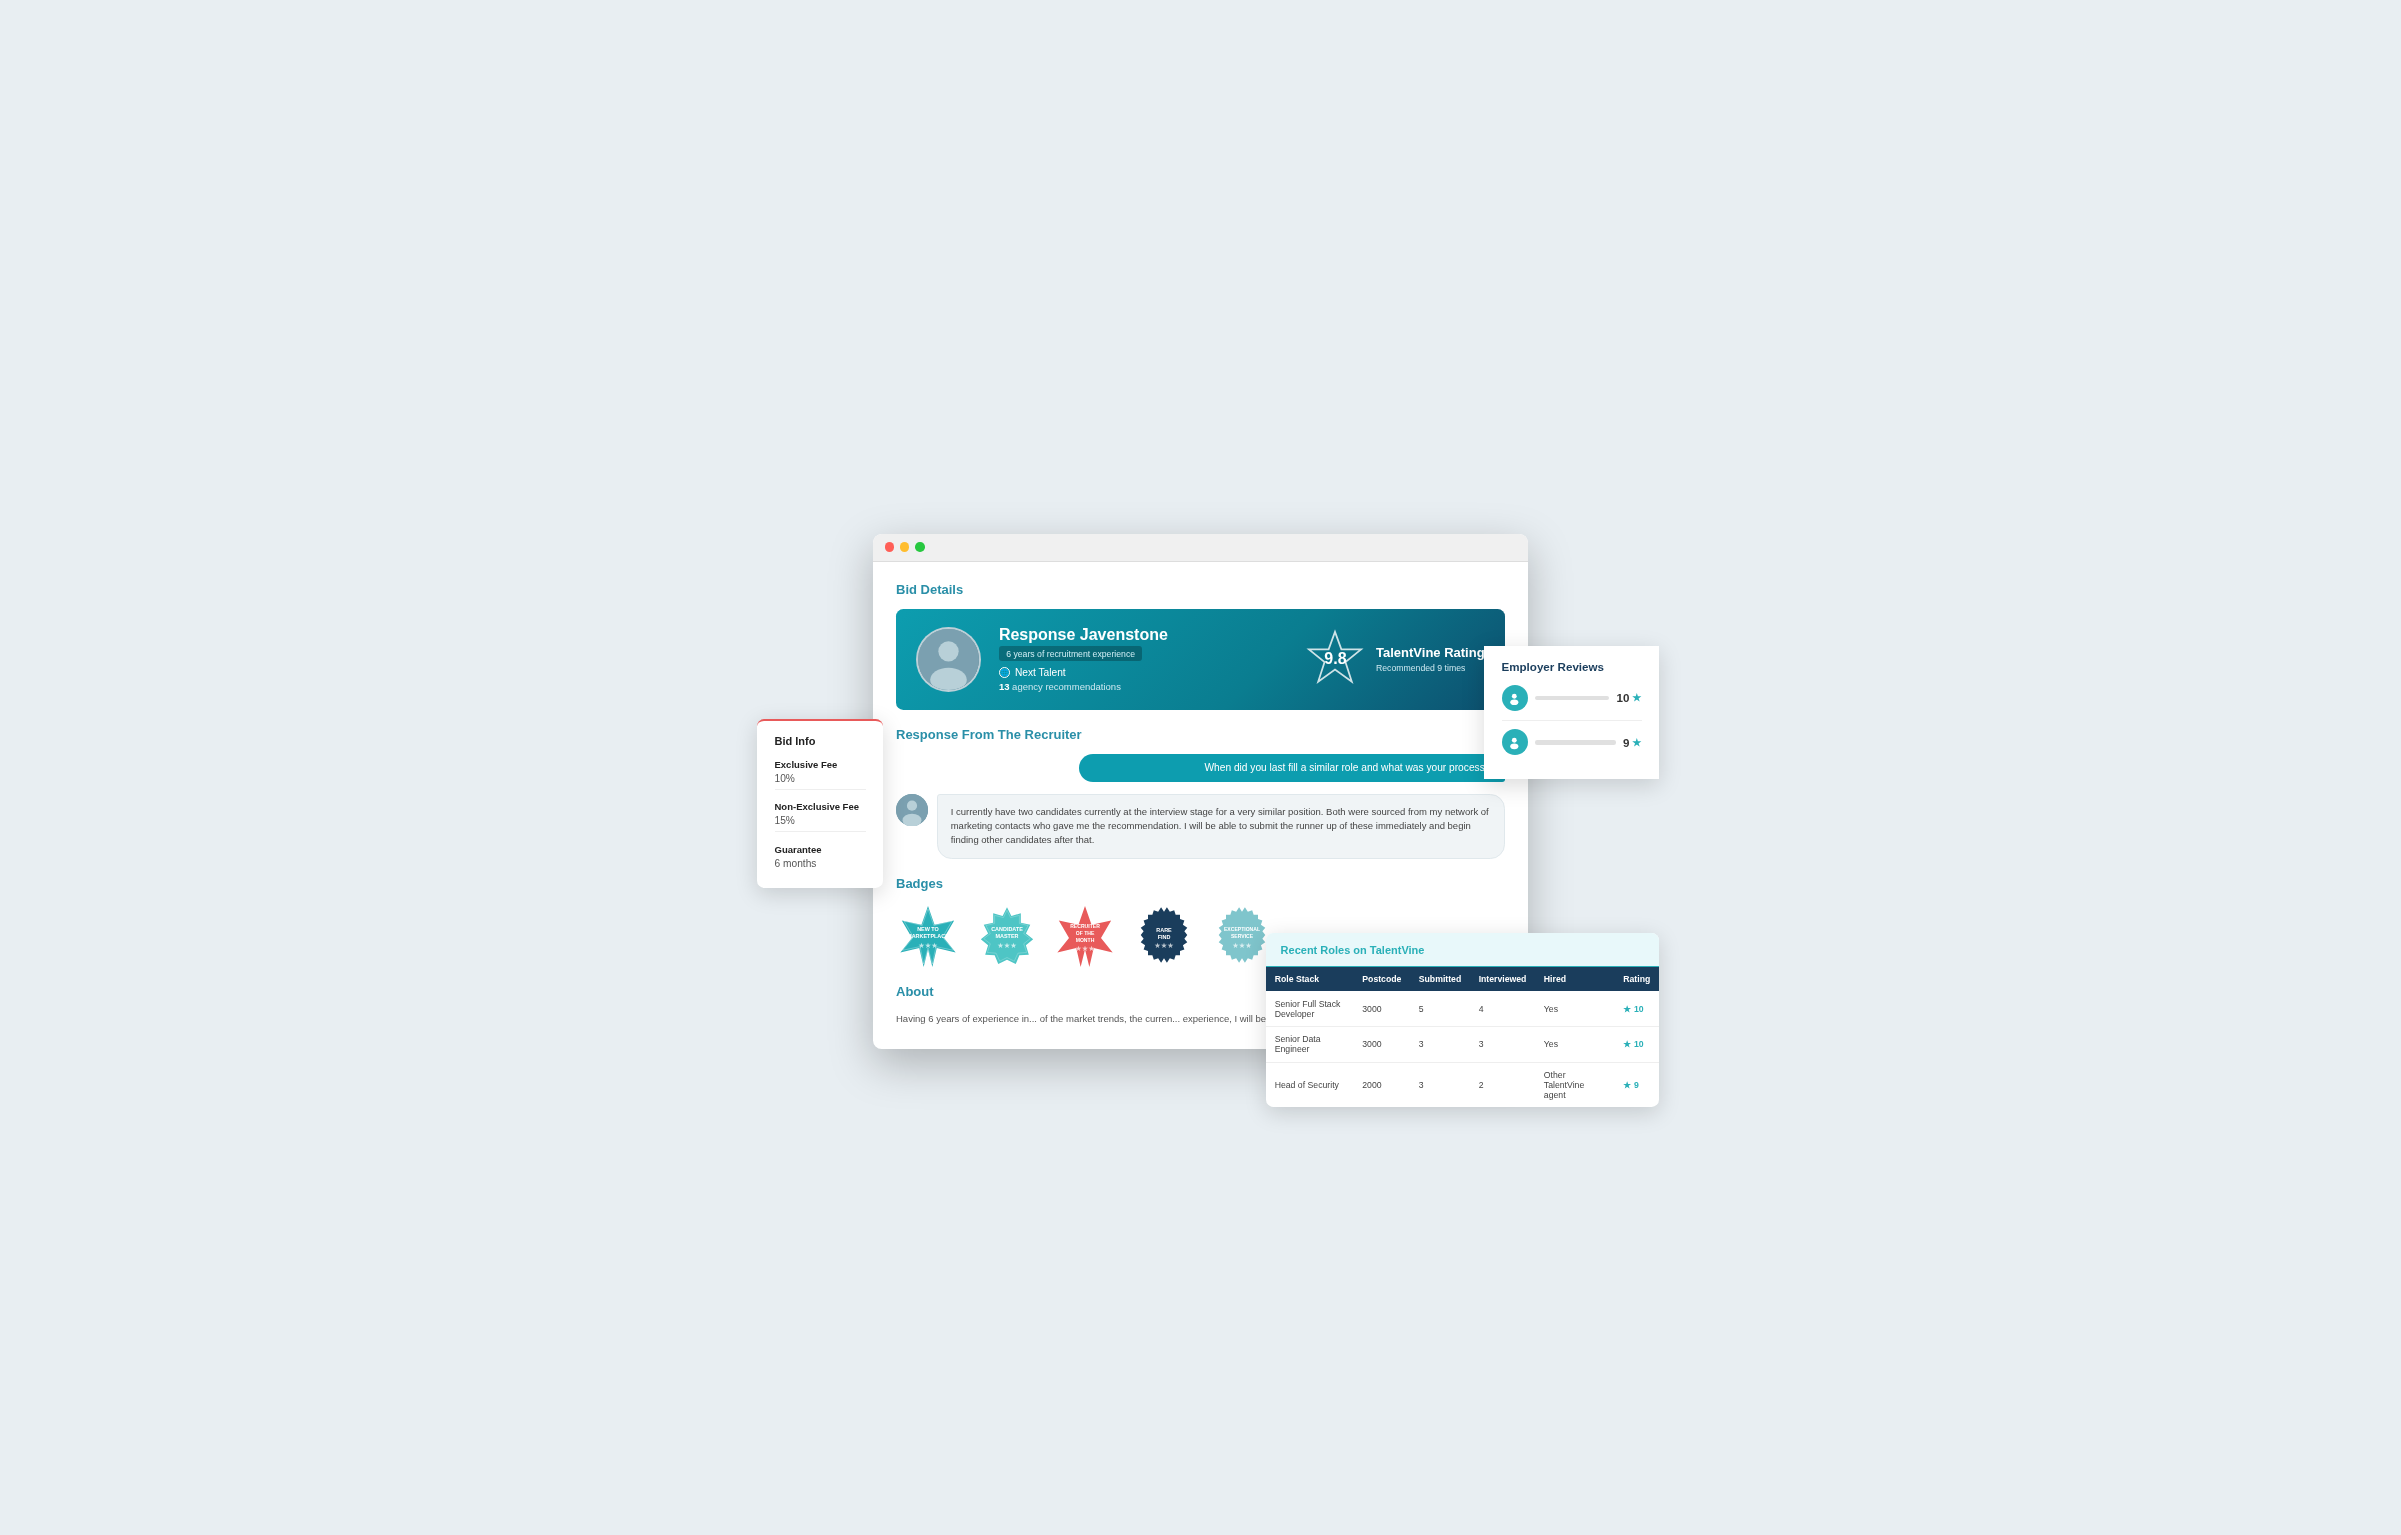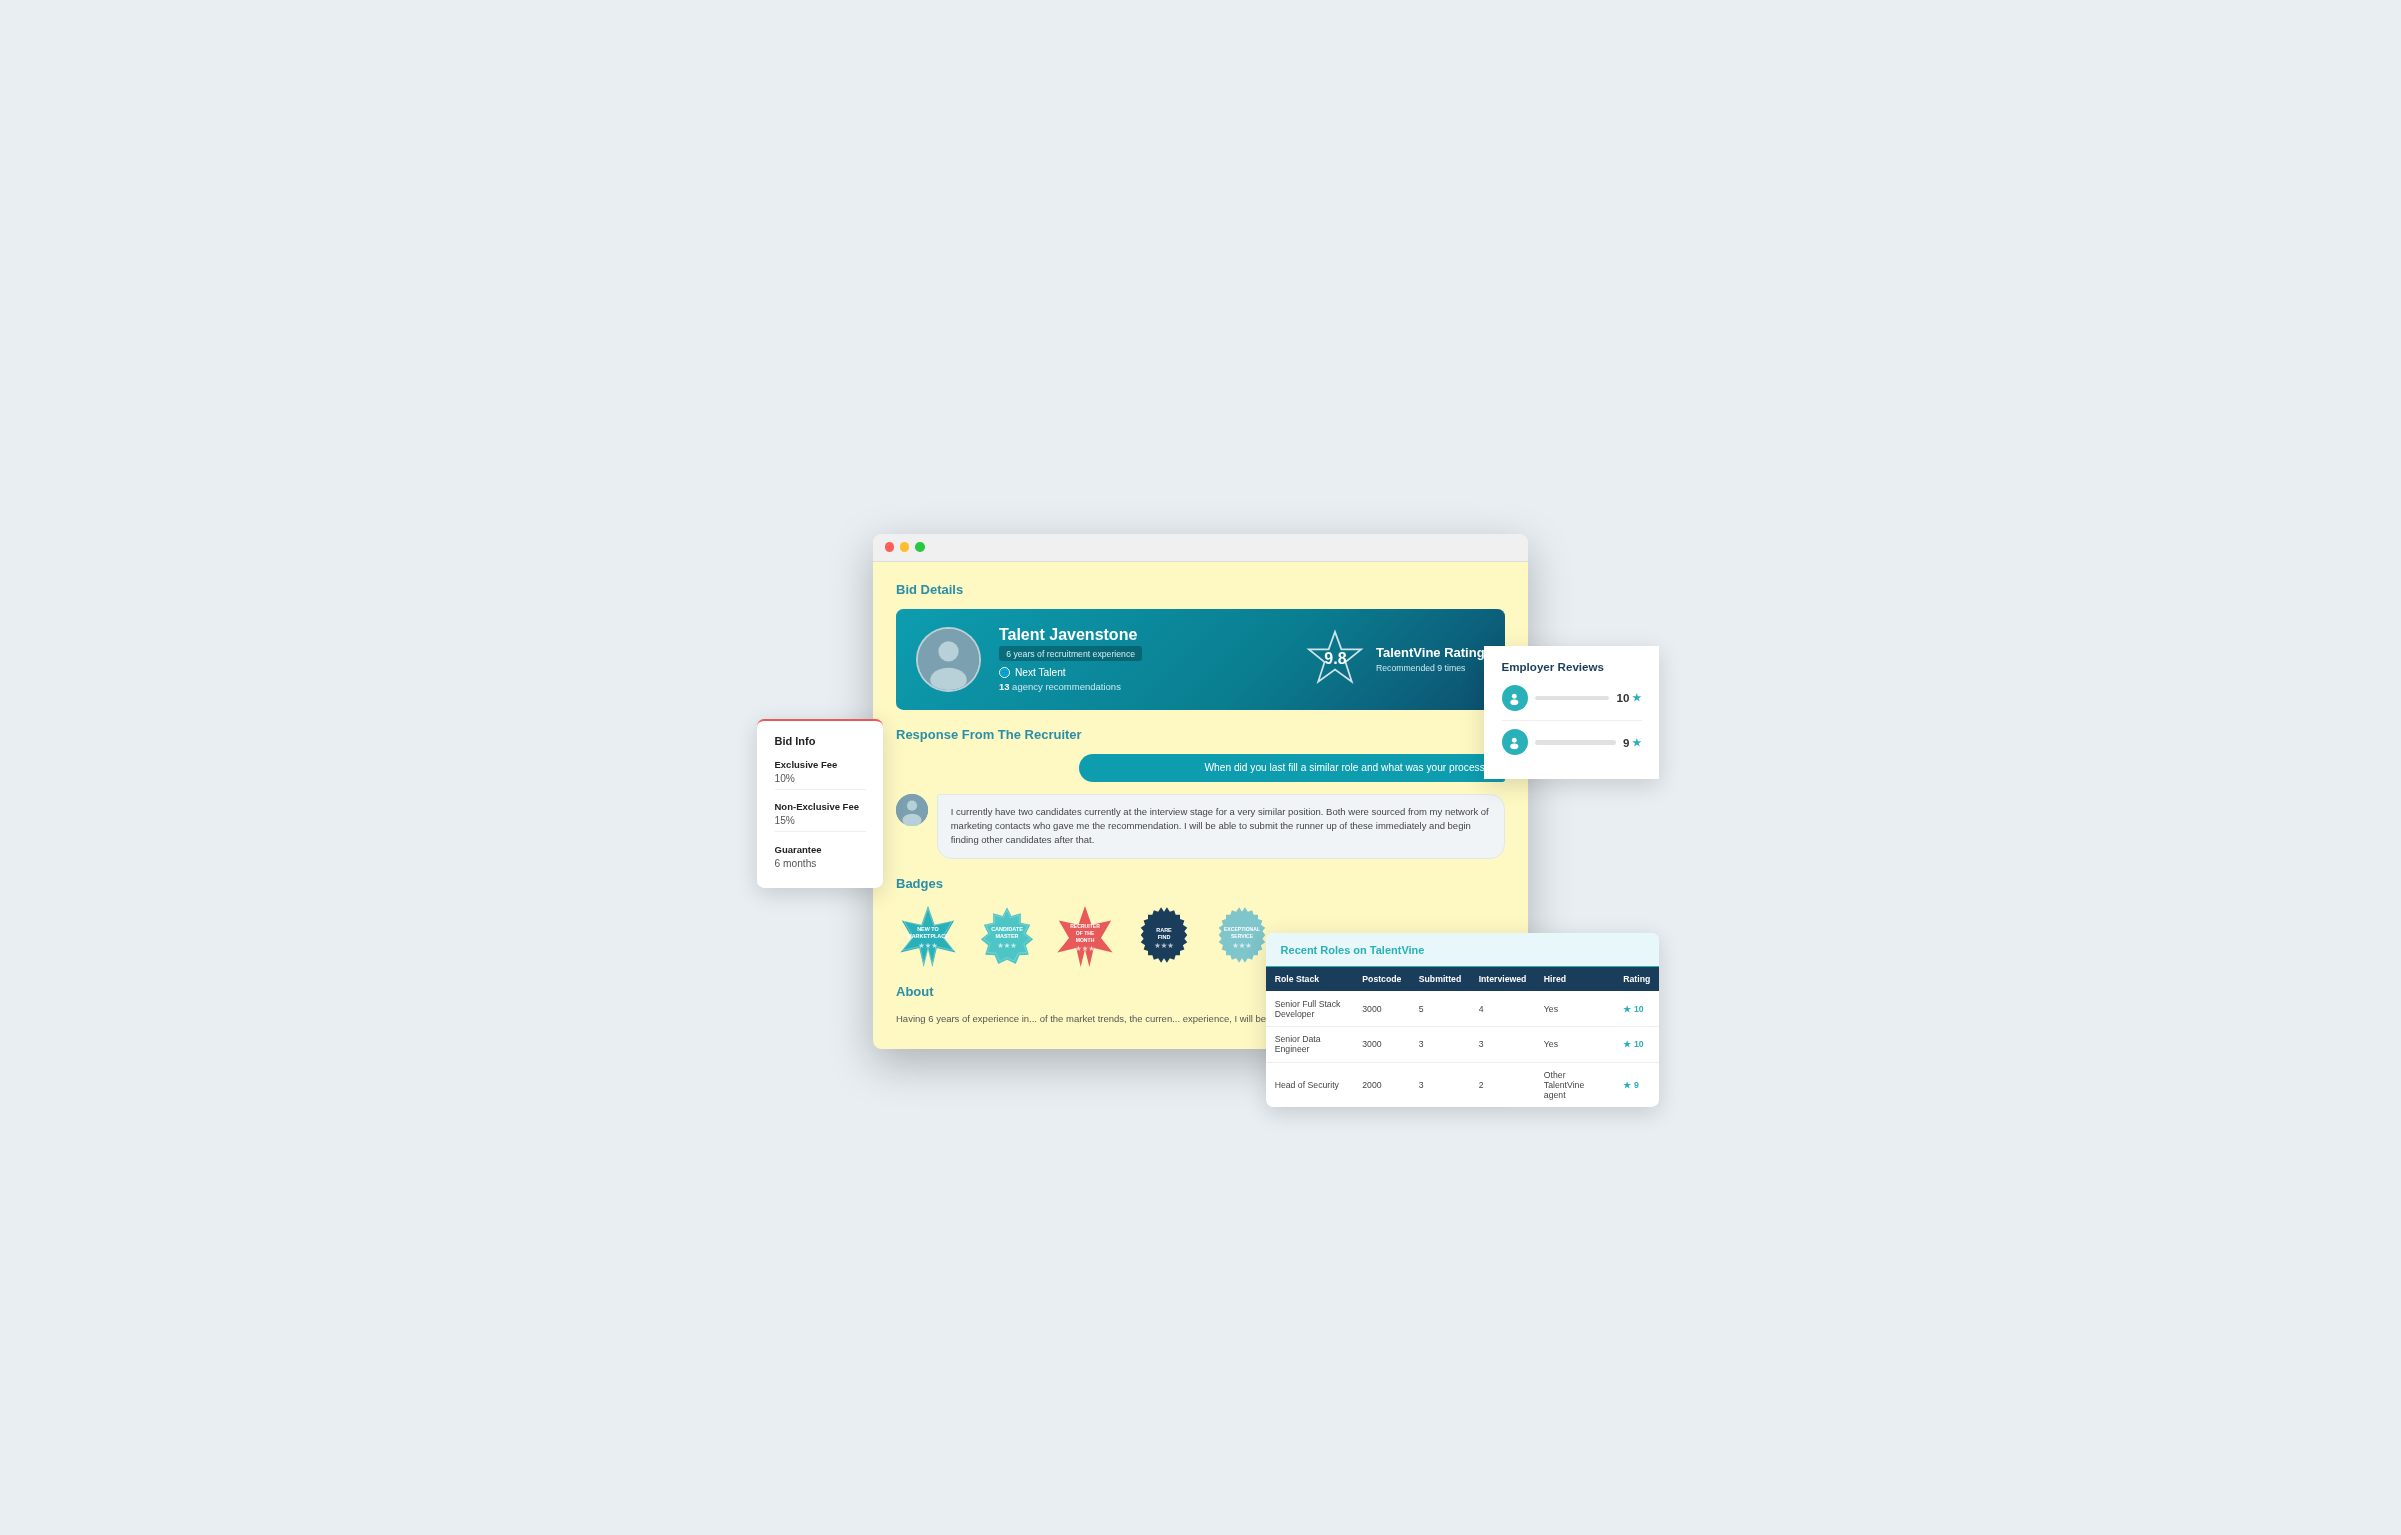--- a/index.html
+++ b/index.html
@@ -14,21 +14,21 @@
     }
 
     .scene {
       position: relative;
       width: 655px;
       min-height: 509px;
     }
 
     
     .mac-window {
-      background: #fef9c3;
+      background: #ffffff;
       border-radius: 8.7px;
       box-shadow: 0 14.6px 44px rgba(0,0,0,0.25);
       overflow: visible;
       position: relative;
       z-index: 2;
       margin-top: 48px;
     }
 
     .mac-titlebar {
       background: #f0f0f0;
@@ -481,21 +481,21 @@
         <div class="recruiter-avatar">
           <div class="avatar-placeholder">
             <svg viewBox="0 0 60 60" width="65" height="65">
               <circle cx="30" cy="30" r="30" fill="#7ba0b0"></circle>
               <circle cx="30" cy="22" r="10" fill="#b8d0d8"></circle>
               <ellipse cx="30" cy="50" rx="18" ry="12" fill="#b8d0d8"></ellipse>
             </svg>
           </div>
         </div>
         <div class="recruiter-info">
-          <div class="recruiter-name">Talent Javenstone</div>
+          <div class="recruiter-name">Response Javenstone</div>
           <span class="recruiter-experience">6 years of recruitment experience</span>
           <div class="recruiter-agency">
             <span class="globe-icon">🌐</span>
             <span>Next Talent</span>
           </div>
           <div class="recruiter-recommendations">
             <strong>13</strong>
             <span>agency recommendations</span>
           </div>
         </div>

